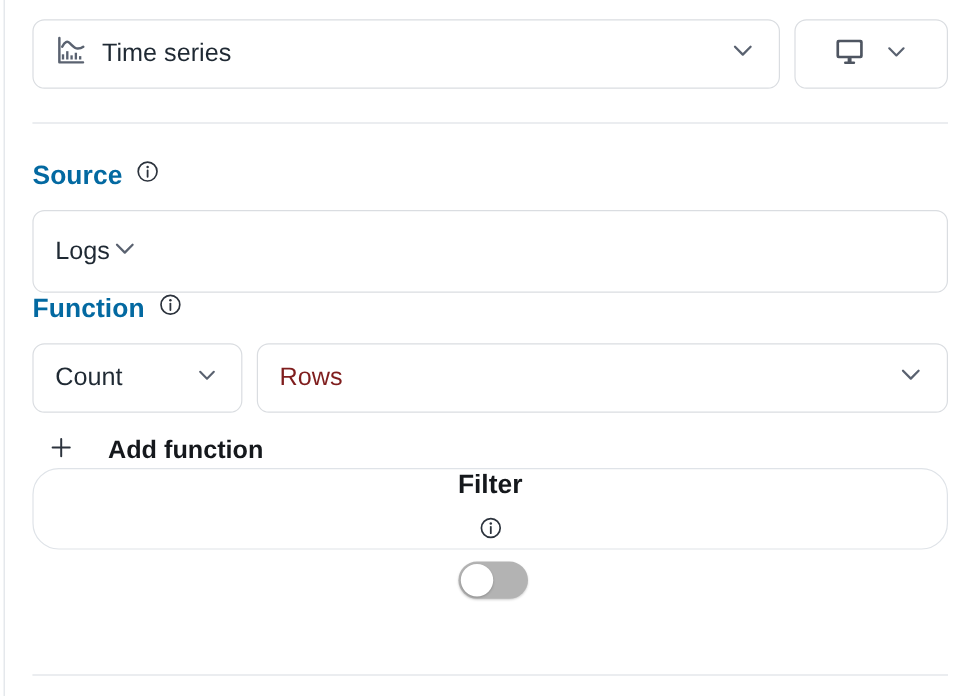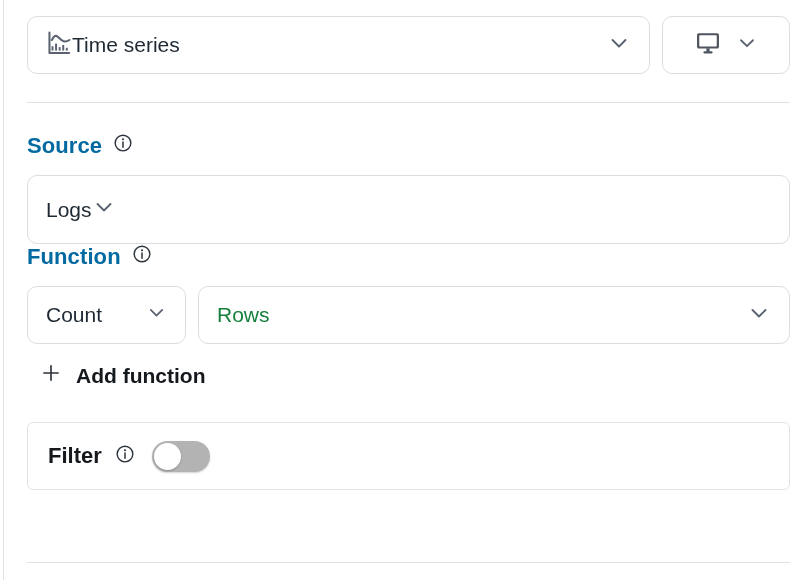--- a/index.html
+++ b/index.html
@@ -51,20 +51,21 @@
     display: flex;
     align-items: center;
     padding: 0 18px;
     font-size: 21px;
     color: #1f2933;
     cursor: pointer;
   }
 
   .viz-select {
     flex: 1;
+    gap: 13px;
   }
 
   .viz-select .label { flex: 1; }
 
   .display-btn {
     width: 128px;
     height: 58px;
     border: 1px solid #dadde1;
     border-radius: 10px;
     background: #ffffff;
@@ -107,59 +108,59 @@
 
   
   .function-row {
     margin-top: 16px;
     display: flex;
     align-items: center;
     gap: 12px;
   }
 
   .count-select {
-    width: 159px;
+    width: 175px;
     height: 58px;
     gap: 12px;
     flex: none;
   }
   .count-select .label { flex: 1; }
 
   .rows-select {
     flex: 1;
     height: 58px;
   }
   .rows-select .label {
     flex: 1;
-    color: #15803d;
+    color: #7f1d1d;
   }
 
   .add-function {
     margin-top: 18px;
     margin-left: 13px;
     display: inline-flex;
     align-items: center;
-    gap: 14px;
+    gap: 28px;
     font-size: 21px;
     font-weight: bold;
     color: #15181c;
     cursor: pointer;
   }
 
   
   .filter-card {
-    margin-top: 33px;
     height: 68px;
     border: 1px solid #dfe3e8;
-    border-radius: 6px;
+    border-radius: 22px;
     background: #ffffff;
     display: flex;
     align-items: center;
     padding: 0 20px;
     gap: 13px;
+    flex-direction: column;
   }
 
   .filter-label {
     font-size: 22px;
     font-weight: bold;
     color: #15181c;
   }
 
   .toggle {
     width: 58px;

